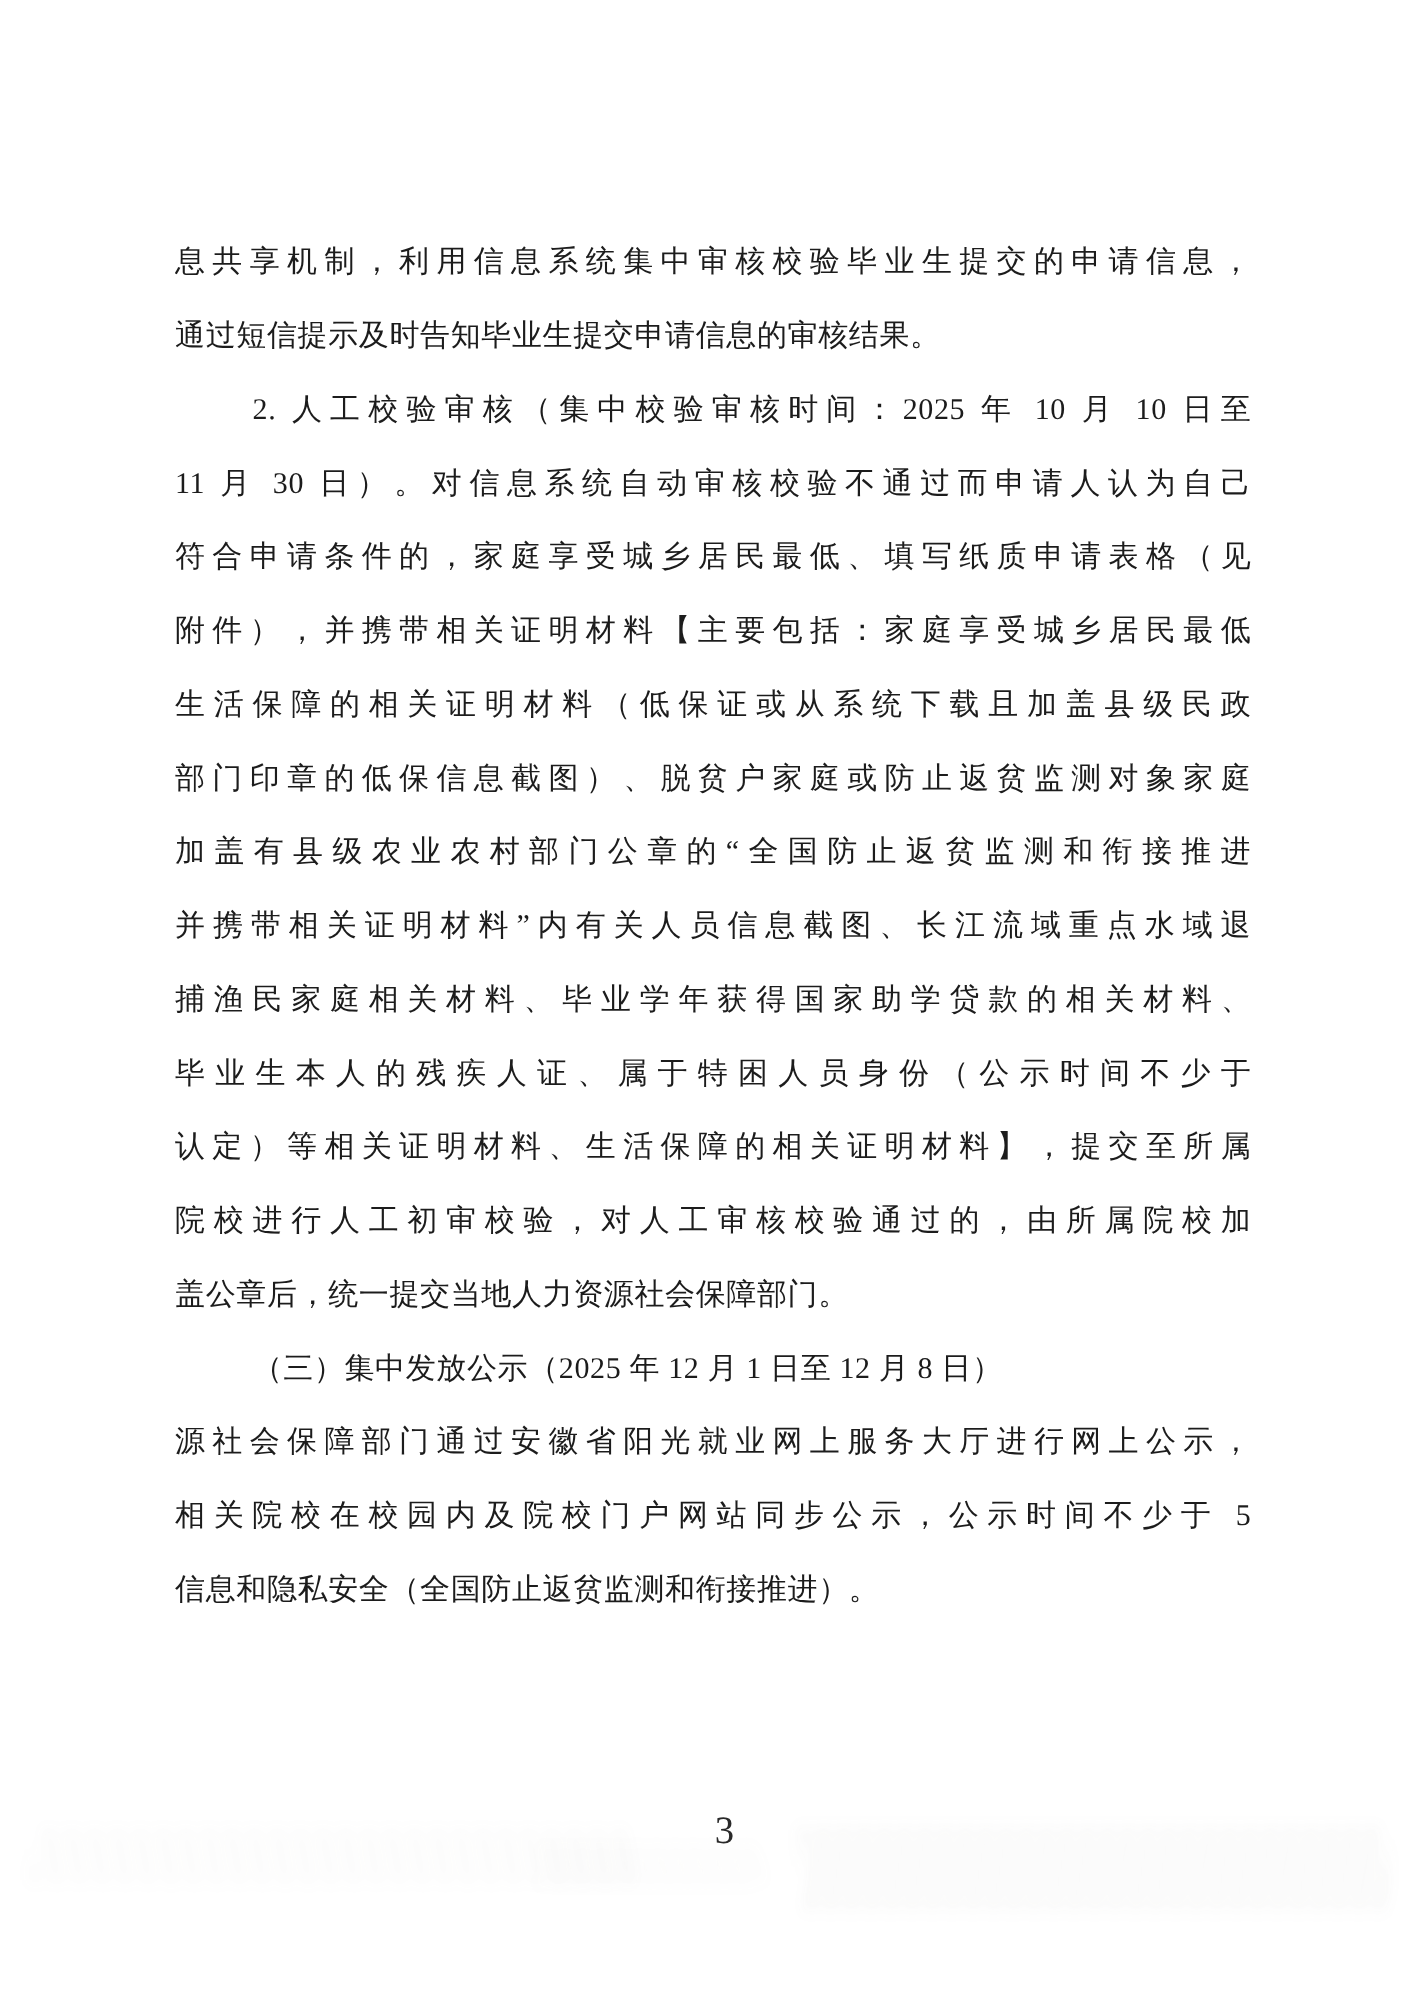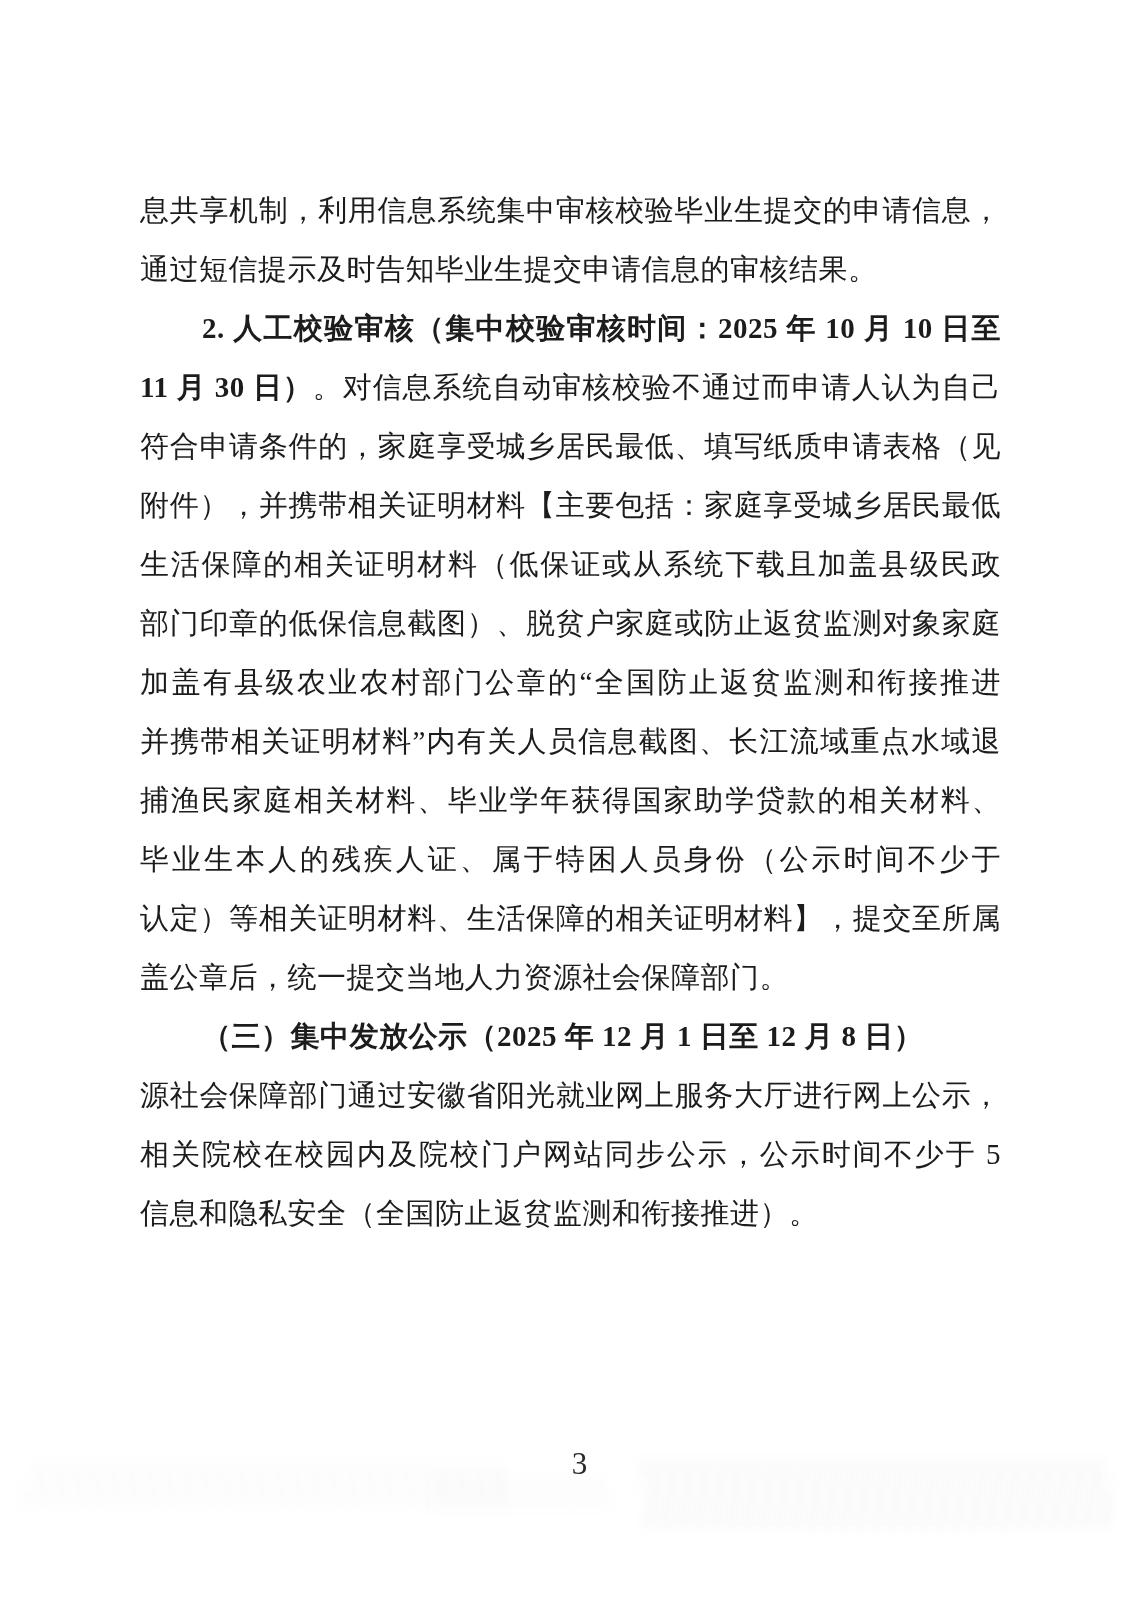--- a/index.html
+++ b/index.html
@@ -22,35 +22,35 @@
   }
   .text-block {
     position: absolute;
     left: 140px;
     top: 181px;
     width: 861px;
   }
   .line {
     height: 59px;
     line-height: 59px;
-    font-size: 29px;
+    font-size: 24px;
     letter-spacing: 0.5px;
     white-space: normal;
     overflow: hidden;
   }
   .full {
     text-align: justify;
     text-align-last: justify;
     text-justify: inter-character;
   }
   .indent {
     text-indent: 62px;
   }
   .b {
-    font-weight: bold;
+    font-weight: normal;
   }
   .page-number {
     position: absolute;
     top: 1447px;
     left: 0;
     width: 100%;
     text-align: center;
     font-size: 31px;
     line-height: 34px;
     color: #2a2a2a;
@@ -103,20 +103,21 @@
     </div>
     <div class="line full">符合申请条件的，家庭享受城乡居民最低、填写纸质申请表格（见</div>
     <div class="line full">附件），并携带相关证明材料【主要包括：家庭享受城乡居民最低</div>
     <div class="line full">生活保障的相关证明材料（低保证或从系统下载且加盖县级民政</div>
     <div class="line full">部门印章的低保信息截图）、脱贫户家庭或防止返贫监测对象家庭</div>
     <div class="line full">加盖有县级农业农村部门公章的“全国防止返贫监测和衔接推进</div>
     <div class="line full">并携带相关证明材料”内有关人员信息截图、长江流域重点水域退</div>
     <div class="line full">捕渔民家庭相关材料、毕业学年获得国家助学贷款的相关材料、</div>
     <div class="line full">毕业生本人的残疾人证、属于特困人员身份（公示时间不少于</div>
     <div class="line full">认定）等相关证明材料、生活保障的相关证明材料】，提交至所属</div>
+    <div class="line full">院校进行人工初审校验，对人工审核校验通过的，由所属院校加</div>
     <div class="line">盖公章后，统一提交当地人力资源社会保障部门。</div>
     <div class="line indent b">（三）集中发放公示（2025 年 12 月 1 日至 12 月 8 日）</div>
     <div class="line full">源社会保障部门通过安徽省阳光就业网上服务大厅进行网上公示，</div>
     <div class="line full">相关院校在校园内及院校门户网站同步公示，公示时间不少于 5</div>
     <div class="line">信息和隐私安全（全国防止返贫监测和衔接推进）。</div>
 
   </div>
 
   <div class="page-number">3</div>
 

